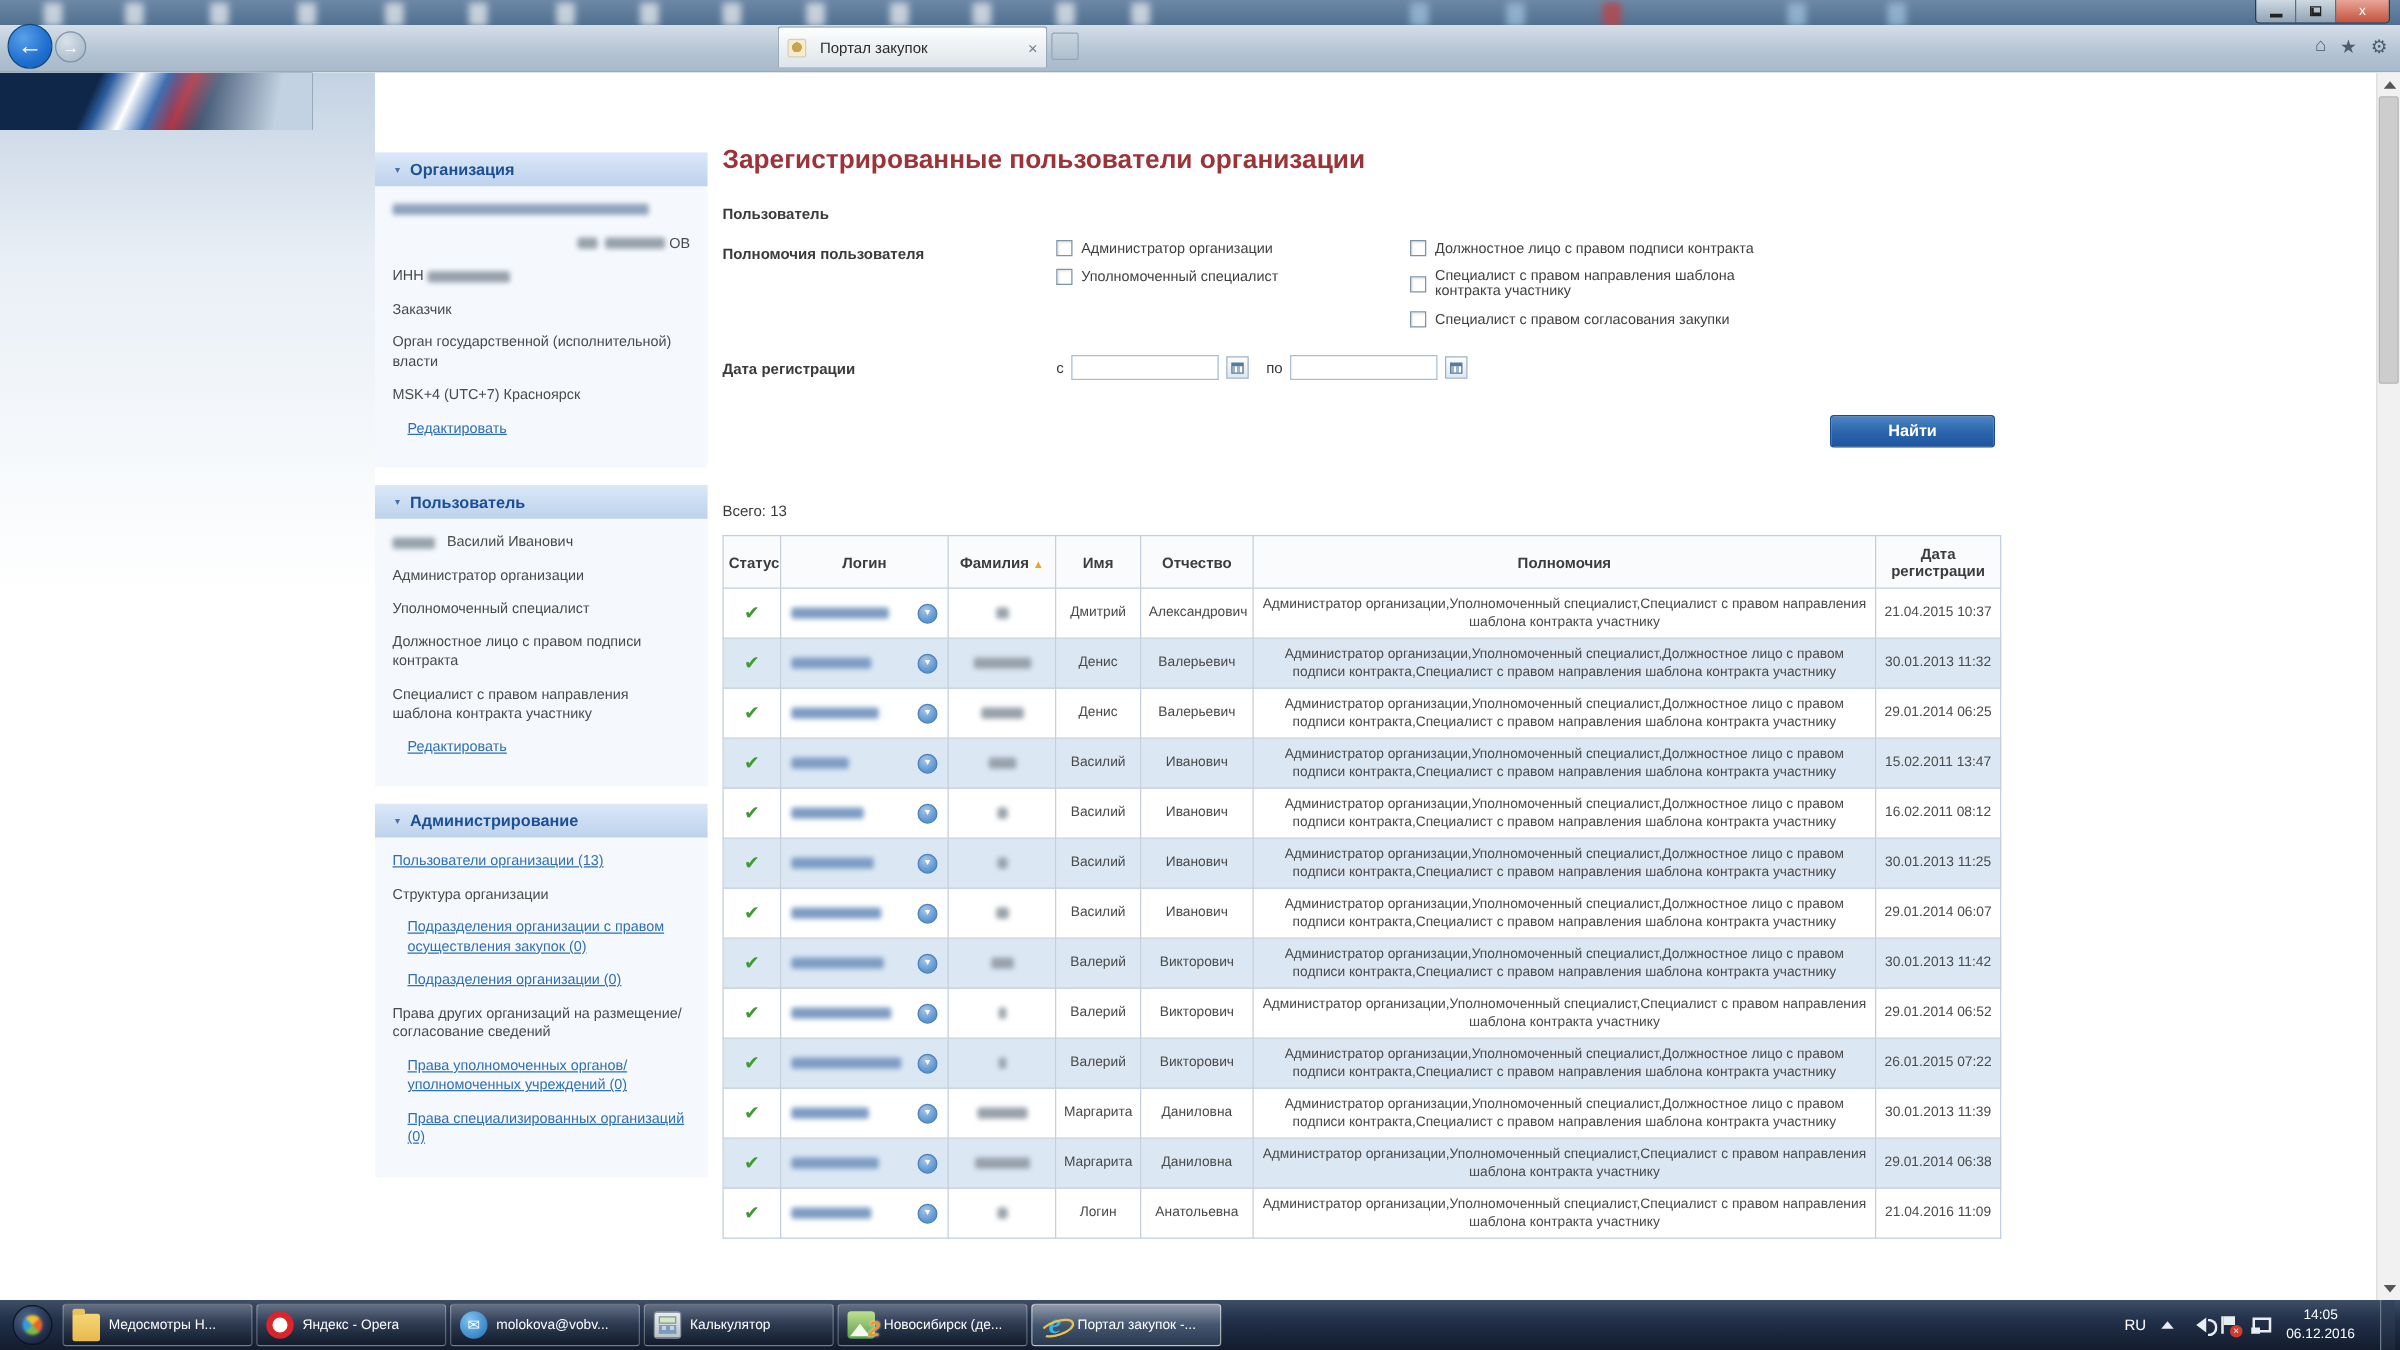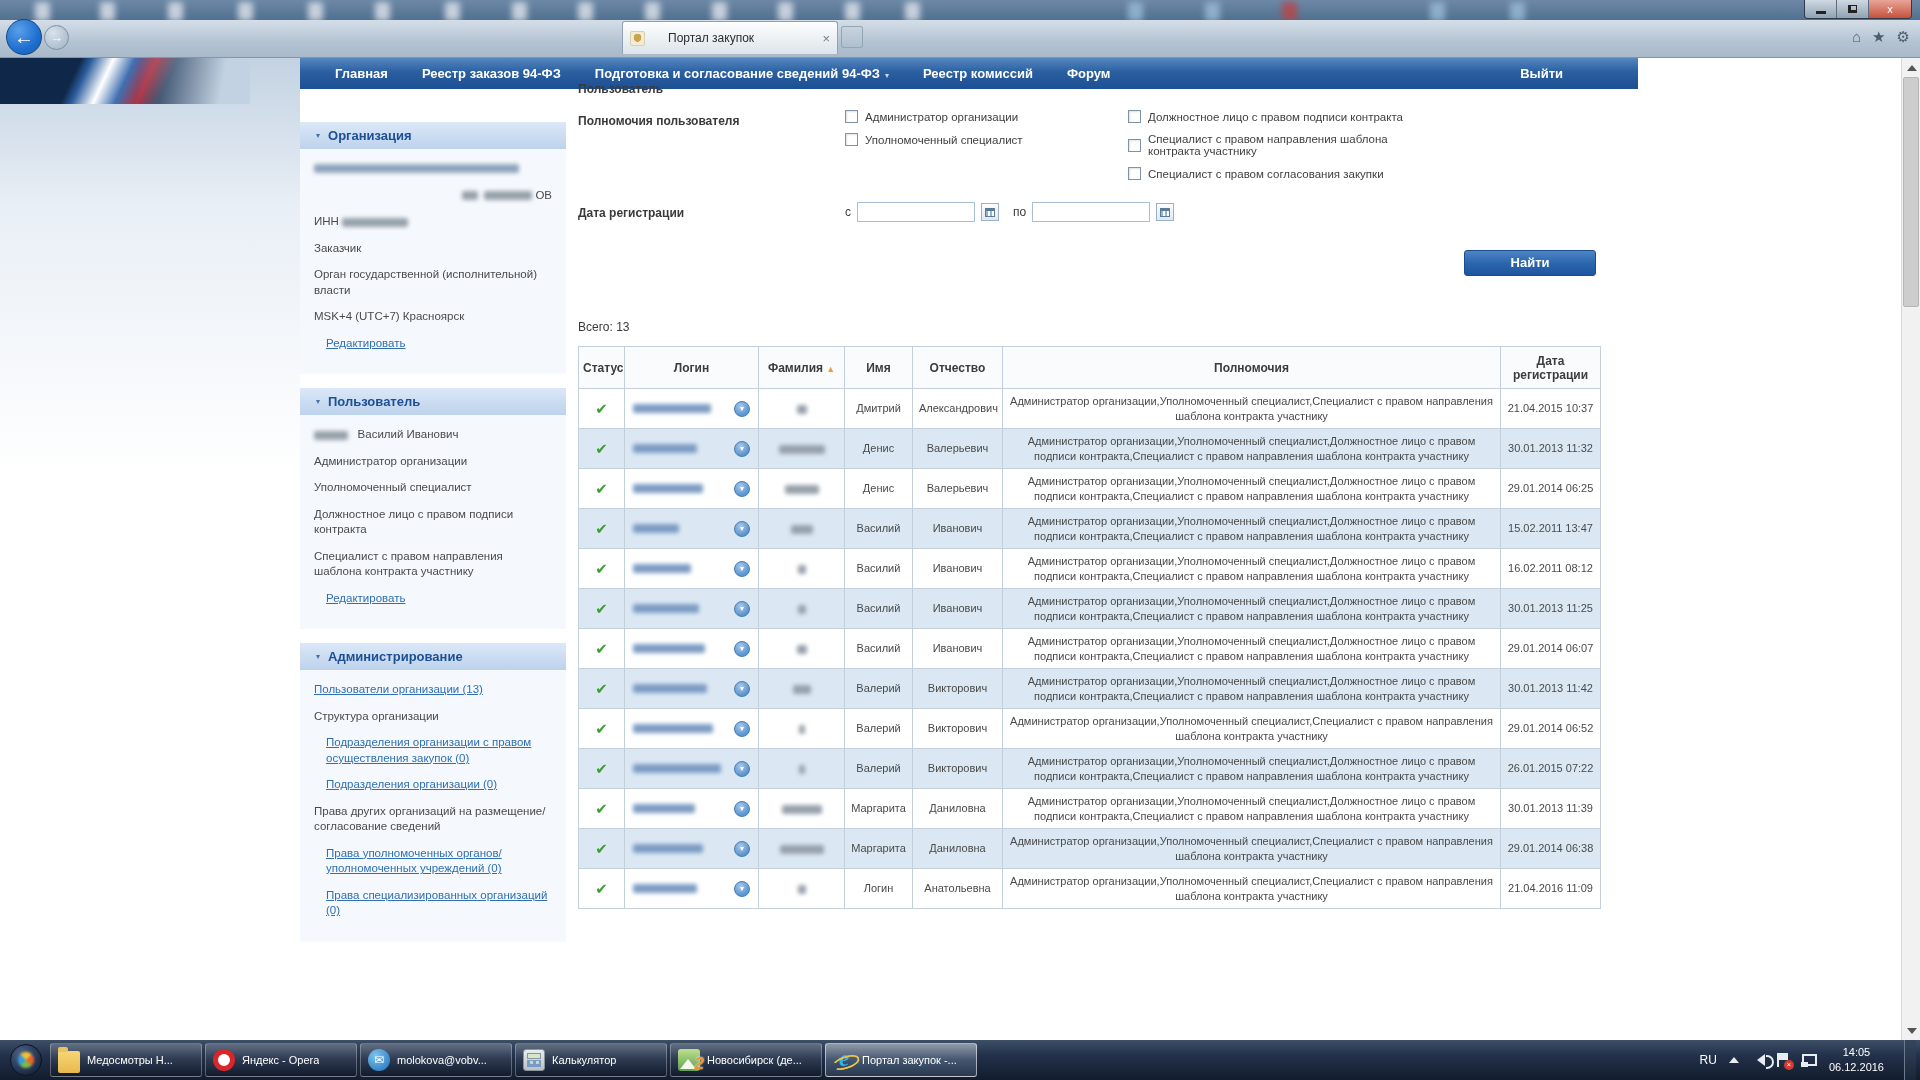--- a/index.html
+++ b/index.html
@@ -46,21 +46,21 @@
   .icon-magnifier::after { content:""; position:absolute; left:7px; top:7px; width:5px; height:2px;
     background:#5e6f7e; transform:rotate(45deg); }
   .icon-caret-down { font-size:7px; color:#5e6f7e; }
   .icon-lock { width:10px; height:8px; background:#6a7a89; border-radius:1px; position:relative; margin-top:4px; }
   .icon-lock::before { content:""; position:absolute; left:2px; top:-5px; width:6px; height:6px;
     border:2px solid #6a7a89; border-bottom:none; border-radius:4px 4px 0 0; }
   .icon-refresh { width:10px; height:10px; border:2px solid #5e6f7e; border-radius:50%; border-top-color:transparent; position:relative; }
   .icon-refresh::after { content:""; position:absolute; right:-3px; top:-3px; border:3px solid transparent; border-bottom-color:#5e6f7e; }
   .tab { position:absolute; left:622px; top:1px; width:216px; height:33px;
     background:linear-gradient(180deg,#fdfefe,#dde4ea); border:1px solid #8fa1b2; border-bottom:none;
-    border-radius:3px 3px 0 0; display:flex; align-items:center; padding:0 7px; gap:18px; }
+    border-radius:3px 3px 0 0; display:flex; align-items:center; padding:0 7px; gap:6px; }
   .tab-title { flex:1; font-size:12px; color:#2c2c2c; white-space:nowrap; overflow:hidden; }
   .tab-close { color:#6f7f8d; font-size:13px; }
   .tab-stub { position:absolute; left:841px; top:6px; width:22px; height:22px;
     background:linear-gradient(180deg,#c8d4de,#aebfcd); border:1px solid #93a6b6; border-radius:2px; }
   .cmd-icons { position:absolute; right:10px; top:8px; display:flex; gap:11px; font-size:15px; color:#4c5d6d; }
 
   
   .page { position:absolute; left:0; top:58px; width:1920px; height:982px; background:#fff; overflow:hidden; }
   .left-bg { position:absolute; left:0; top:0; width:300px; height:100%;
     background:linear-gradient(180deg,#c3d2e2 0,#e9eff6 150px,#ffffff 420px); }
@@ -242,29 +242,20 @@
     <span>⌂</span>
     <span>★</span>
     <span>⚙</span>
   </div>
 </div>
 
 <div class="page">
   <div class="left-bg"></div>
   <div class="flag-decor"></div>
 
-  <div class="navbar" id="navbar">
-    <span class="nav-item">Главная</span>
-      <span class="nav-item">Реестр заказов 94-ФЗ</span>
-      <span class="nav-item">Подготовка и согласование сведений 94-ФЗ<span class="nav-caret">▾</span></span>
-      <span class="nav-item">Реестр комиссий</span>
-      <span class="nav-item">Форум</span>
-      <span class="nav-spacer" id="nav-spacer"></span>
-    <span class="nav-logout">Выйти</span>
-  </div>
 
   <div class="sidebar">
 
     <div class="sb-section">
       <div class="sb-header">
         <span class="arr">▾</span>
         <span class="ttl">Организация</span>
       </div>
       <div class="sb-body">
         <div class="sb-line"><span class="blur-bar" style="width:205px"></span></div>
@@ -305,20 +296,21 @@
           <div class="sb-line sb-indent"><span class="sb-link">Подразделения организации с правом осуществления закупок (0)</span></div>
           <div class="sb-line sb-indent"><span class="sb-link">Подразделения организации (0)</span></div>
           <div class="sb-line">Права других организаций на размещение/согласование сведений</div>
           <div class="sb-line sb-indent"><span class="sb-link">Права уполномоченных органов/уполномоченных учреждений (0)</span></div>
           <div class="sb-line sb-indent"><span class="sb-link">Права специализированных организаций (0)</span></div>
         </div>
     </div>
   </div>
 
   <div class="main">
+    <div class="page-title">Зарегистрированные пользователи организации</div>
 
     <div class="form-row" style="margin-top:20px">
       <div class="form-label">Пользователь</div>
     </div>
 
     <div class="form-row" style="margin-top:14px">
       <div class="form-label">Полномочия пользователя</div>
       <div class="chk-cols">
         <div class="chk-col" id="chk-col1">
             <label class="chk-row">

